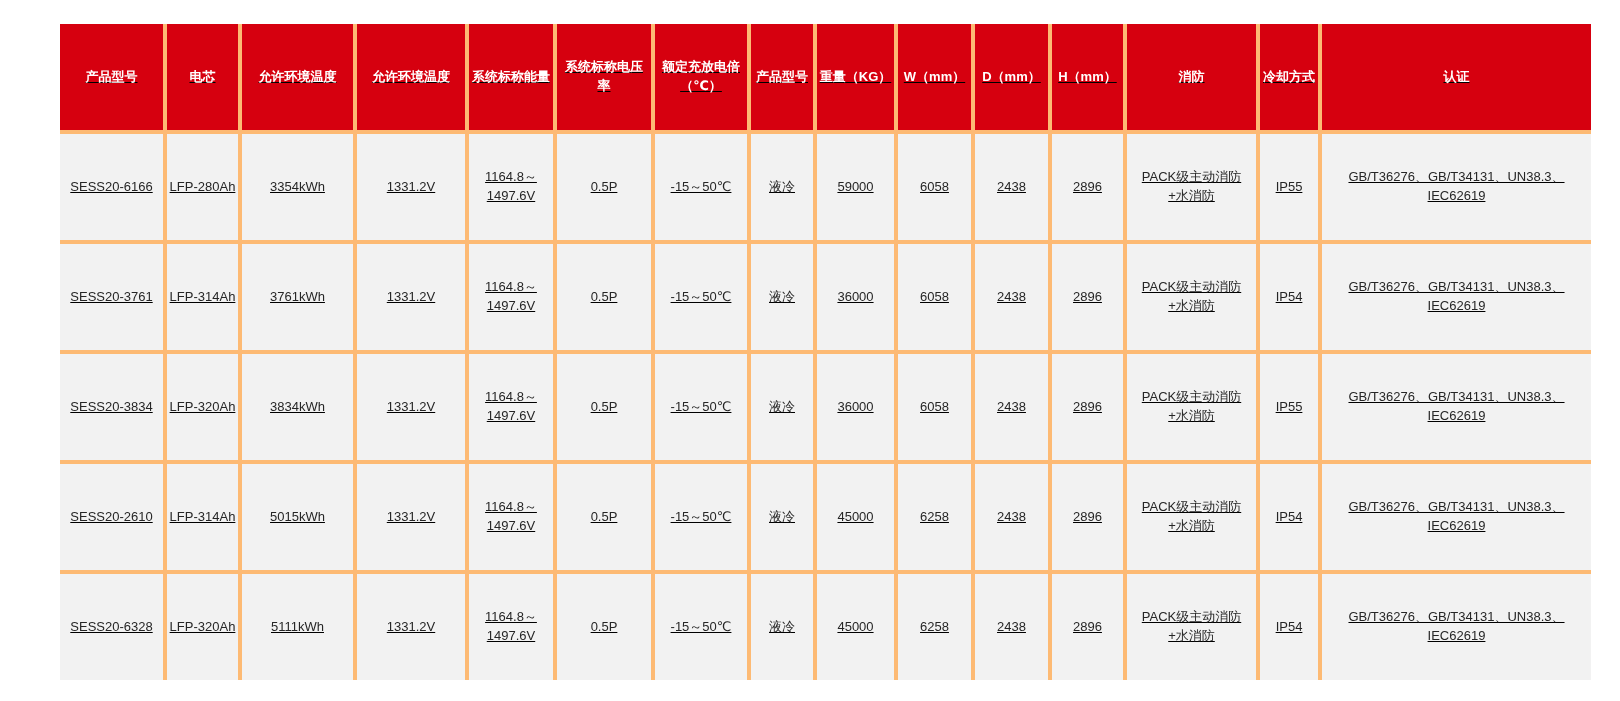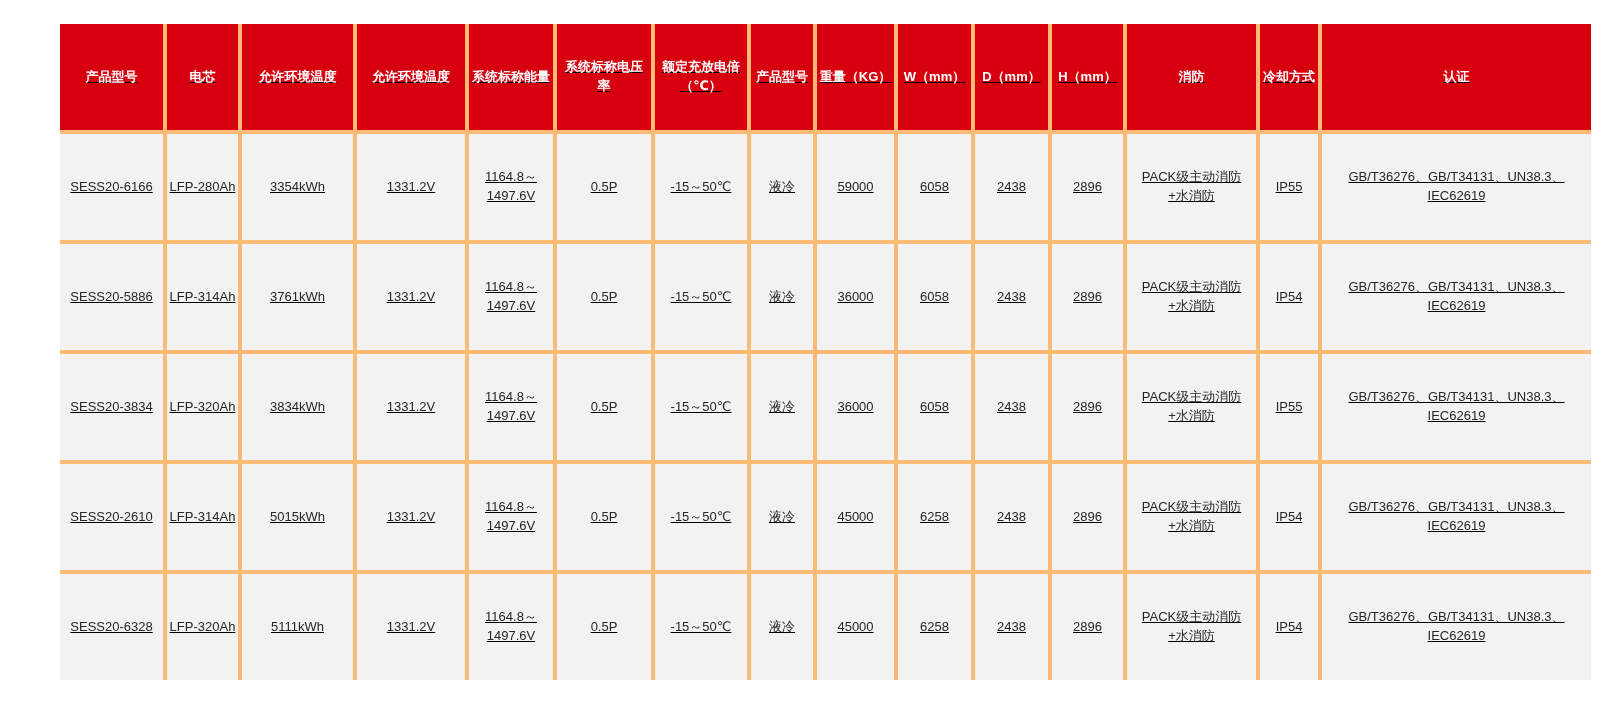--- a/index.html
+++ b/index.html
@@ -51,21 +51,21 @@
 
 <div class="table-wrap">
   <div class="spec-table">
       <div class="row"><div class="th">产品型号</div><div class="th">电芯</div><div class="th">允许环境温度</div><div class="th">允许环境温度</div><div class="th">系统标称能量</div><div class="th">系统标称电压
 率</div><div class="th">额定充放电倍
 （℃）</div><div class="th">产品型号</div><div class="th">重量（KG）</div><div class="th">W（mm）</div><div class="th">D（mm）</div><div class="th">H（mm）</div><div class="th">消防</div><div class="th">冷却方式</div><div class="th">认证</div></div>
       <div class="row"><div class="td">SESS20-6166</div><div class="td">LFP-280Ah</div><div class="td">3354kWh</div><div class="td">1331.2V</div><div class="td">1164.8～
 1497.6V</div><div class="td">0.5P</div><div class="td">-15～50℃</div><div class="td">液冷</div><div class="td">59000</div><div class="td">6058</div><div class="td">2438</div><div class="td">2896</div><div class="td">PACK级主动消防
 +水消防</div><div class="td">IP55</div><div class="td">GB/T36276、GB/T34131、UN38.3、
 IEC62619</div></div>
-      <div class="row"><div class="td">SESS20-5886</div><div class="td">LFP-314Ah</div><div class="td">3761kWh</div><div class="td">1331.2V</div><div class="td">1164.8～
+      <div class="row"><div class="td">SESS20-3761</div><div class="td">LFP-314Ah</div><div class="td">3761kWh</div><div class="td">1331.2V</div><div class="td">1164.8～
 1497.6V</div><div class="td">0.5P</div><div class="td">-15～50℃</div><div class="td">液冷</div><div class="td">36000</div><div class="td">6058</div><div class="td">2438</div><div class="td">2896</div><div class="td">PACK级主动消防
 +水消防</div><div class="td">IP54</div><div class="td">GB/T36276、GB/T34131、UN38.3、
 IEC62619</div></div>
       <div class="row"><div class="td">SESS20-3834</div><div class="td">LFP-320Ah</div><div class="td">3834kWh</div><div class="td">1331.2V</div><div class="td">1164.8～
 1497.6V</div><div class="td">0.5P</div><div class="td">-15～50℃</div><div class="td">液冷</div><div class="td">36000</div><div class="td">6058</div><div class="td">2438</div><div class="td">2896</div><div class="td">PACK级主动消防
 +水消防</div><div class="td">IP55</div><div class="td">GB/T36276、GB/T34131、UN38.3、
 IEC62619</div></div>
       <div class="row"><div class="td">SESS20-2610</div><div class="td">LFP-314Ah</div><div class="td">5015kWh</div><div class="td">1331.2V</div><div class="td">1164.8～
 1497.6V</div><div class="td">0.5P</div><div class="td">-15～50℃</div><div class="td">液冷</div><div class="td">45000</div><div class="td">6258</div><div class="td">2438</div><div class="td">2896</div><div class="td">PACK级主动消防
 +水消防</div><div class="td">IP54</div><div class="td">GB/T36276、GB/T34131、UN38.3、

